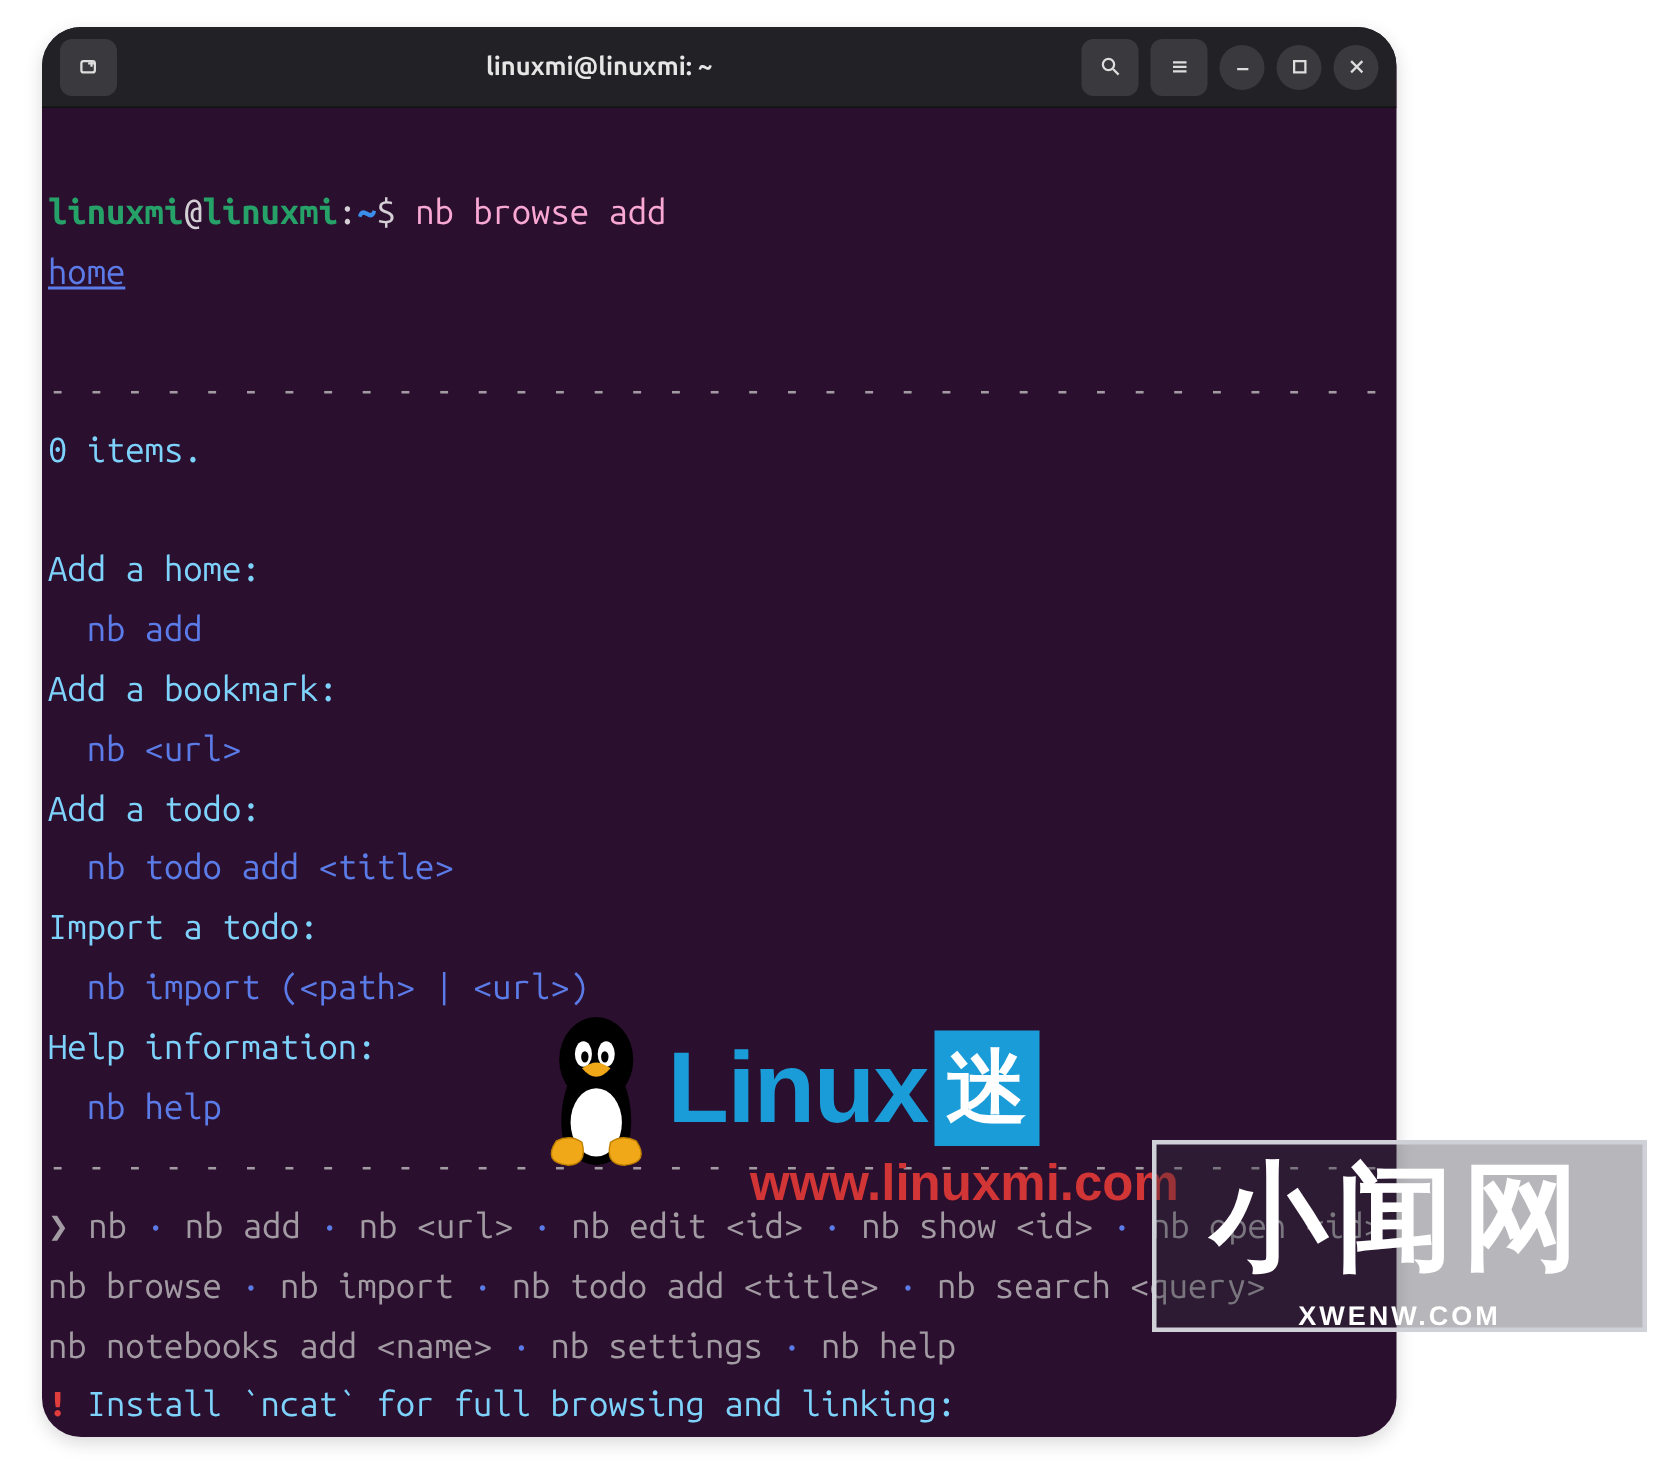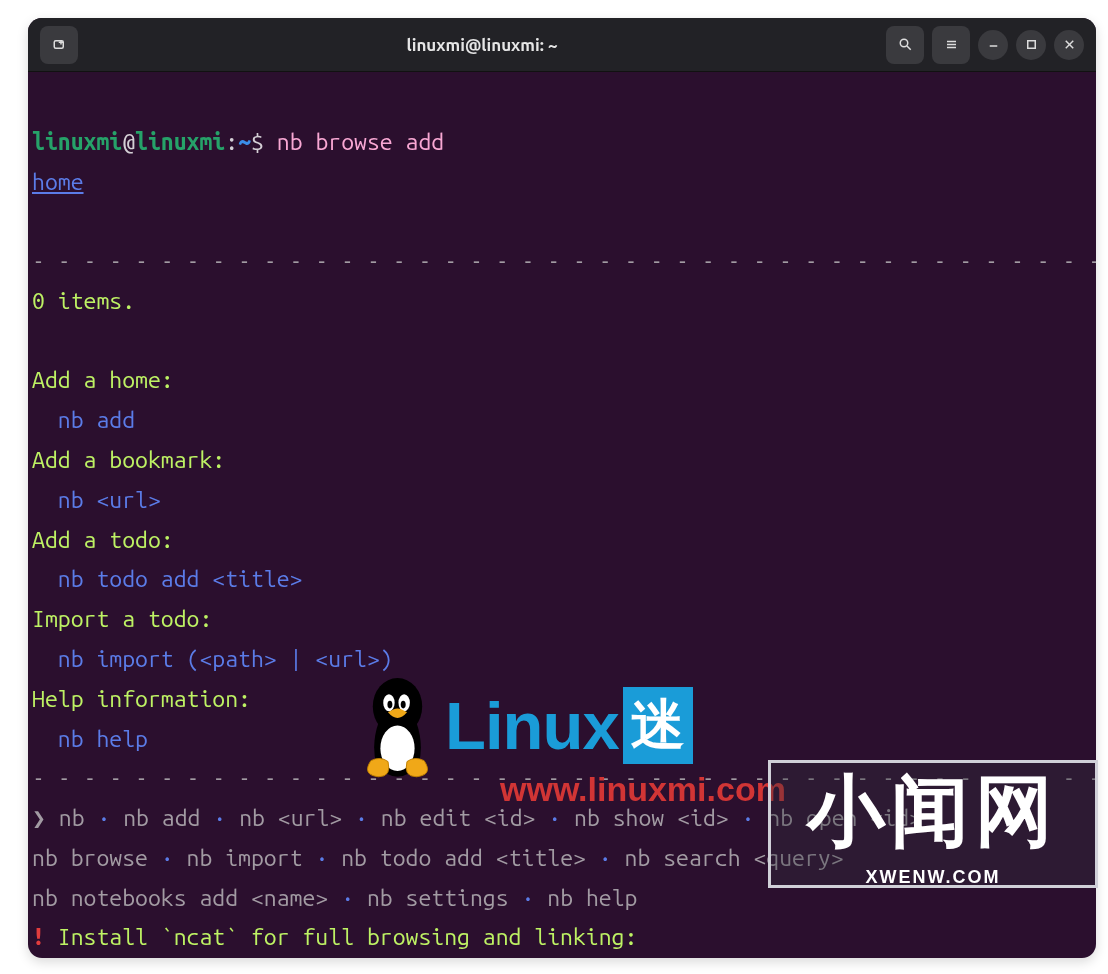--- a/index.html
+++ b/index.html
@@ -8,24 +8,24 @@
     font-family: "Ubuntu Mono", "DejaVu Sans Mono", Consolas, monospace;
     width: 1108px;
     height: 974px;
     overflow: hidden;
     position: relative;
   }
   .terminal-window {
     position: absolute;
     left: 28px;
     top: 18px;
-    width: 1068px;
+    width: 903px;
     height: 940px;
     background: #2b0f2e;
-    border-radius: 14px;
+    border-radius: 26px;
     overflow: hidden;
     box-shadow: 0 4px 12px rgba(0,0,0,0.15);
   }
   .titlebar {
     height: 54px;
     background: #222226;
     display: flex;
     align-items: center;
     padding: 0 12px;
     border-bottom: 1px solid #111;
@@ -69,21 +69,21 @@
   }
   .user   { color: #26a269; font-weight: bold; }
   .host   { color: #26a269; font-weight: bold; }
   .colon  { color: #d4cfd5; }
   .tilde  { color: #3b8eea; font-weight: bold; }
   .dollar { color: #d4cfd5; }
   .cmd    { color: #f9a8d4; }
   .link-blue { color: #5b7ce8; text-decoration: underline; }
   .home-link { display: block; text-align: left; }
   .dashes { color: #a29ba3; }
-  .body-text { color: #bef264; }
+  .body-text { color: #7dd3fc; }
   .nb-cmd { color: #5b7ce8; }
   .gray2 { color: #a29ba3; }
   .dot   { color: #5b7ce8; }
   .exclaim { color: #e23d3d; font-weight: bold; }
 
   
   .wm-linux {
     position: absolute;
     left: 350px;
     top: 670px;

